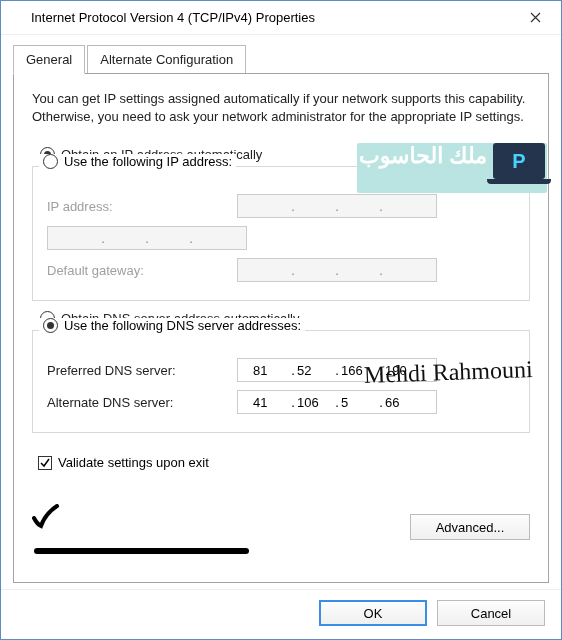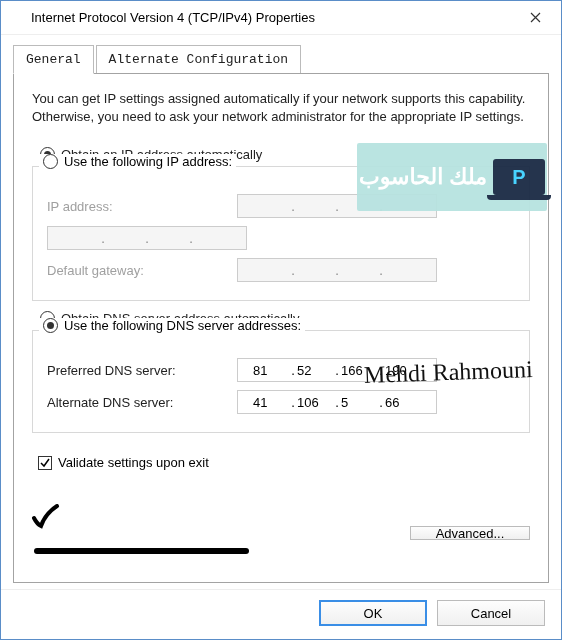--- a/index.html
+++ b/index.html
@@ -3,21 +3,21 @@
 <meta charset="utf-8">
 <style>
   * { box-sizing: border-box; font-family: "Segoe UI", Tahoma, sans-serif; font-size: 13px; }
   body { margin: 0; background: #fff; }
   .window { width: 562px; height: 640px; border: 1px solid #5a8dc8; background: #fff; display: flex; flex-direction: column; position: relative; }
   .titlebar { height: 34px; background: #fff; display: flex; align-items: center; padding: 0 4px 0 10px; border-bottom: 1px solid #eee; }
   .titlebar-title { flex: 1; color: #000; margin-left: 20px; }
   .titlebar-btn { width: 44px; height: 30px; display: flex; align-items: center; justify-content: center; color: #555; }
   .content { flex: 1; padding: 10px 12px 6px 12px; display: flex; flex-direction: column; }
   .tabs { display: flex; position: relative; }
-  .tab { padding: 6px 12px 6px 12px; border: 1px solid #bbb; background: #fff; position: relative; margin-right: 2px; color: #222; font-family: Liberation Mono, monospace; }
+  .tab { padding: 6px 12px 6px 12px; border: 1px solid #bbb; background: #fff; position: relative; margin-right: 2px; color: #222; }
   .tab.active { border-bottom: 1px solid #fff; z-index: 2; background: #fff; }
   .tab.inactive { background: #fff; }
   .tabpanel { border: 1px solid #a3a3a3; margin-top: -1px; padding: 16px 18px 14px 18px; flex: 1; position: relative; }
   .desc { color: #222; line-height: 1.35; margin-bottom: 22px; }
   .radio-row { display: flex; align-items: center; margin: 6px 0 4px 8px; color: #222; }
   .radio { width: 15px; height: 15px; border: 1px solid #333; border-radius: 50%; margin-right: 6px; display: inline-flex; align-items: center; justify-content: center; flex-shrink:0;}
   .radio.selected::after { content: ""; width: 7px; height: 7px; background: #333; border-radius: 50%; }
   .fieldset { border: 1px solid #d8d8d8; border-top: none; margin: 0 0 10px 0; padding: 10px 14px 10px 14px; position: relative; }
   .fieldset::before { content: ""; position: absolute; top: 0; left: 0; right: 0; height: 0; border-top: 1px solid #d8d8d8; }
   .fieldset .legend { position: absolute; top: -12px; left: 6px; background: #fff; padding: 0 4px; display:flex; align-items:center; }
@@ -25,25 +25,25 @@
   .form-label { width: 190px; color: #222; }
   .form-label.disabled { color: #a0a0a0; }
   .ip-input { width: 200px; height: 24px; border: 1px solid #ccc; background: #fff; display: flex; align-items: center; justify-content: center; font-family: "Consolas","Courier New",monospace; font-size: 13px; letter-spacing: 0; }
   .ip-input.disabled { background: #f5f5f5; color:#888; }
   .ip-oct { width: 36px; text-align: left; display:inline-block;}
   .ip-dot { display:inline-block; width:8px; text-align:center; }
   .check-row { display: flex; align-items: center; margin: 22px 0 2px 6px; }
   .checkbox { width: 14px; height: 14px; border: 1px solid #333; margin-right: 6px; display:inline-flex; align-items:center; justify-content:center; background:#fff;}
   .checkmark { position: absolute; left: 34px; bottom: 66px; pointer-events:none; }
   .underline-mark { position:absolute; left: 34px; bottom: 44px; width: 210px; height: 8px; background:#000; border-radius:3px; pointer-events:none;}
-  .advanced-btn { position: absolute; right: 18px; bottom: 42px; width: 120px; height: 14px; border: 1px solid #bbb; background: linear-gradient(#fdfdfd,#f0f0f0); display:flex; align-items:center; justify-content:center; }
+  .advanced-btn { position: absolute; right: 18px; bottom: 42px; width: 120px; height: 26px; border: 1px solid #bbb; background: linear-gradient(#fdfdfd,#f0f0f0); display:flex; align-items:center; justify-content:center; }
   .button-row { height: 50px; padding: 10px 16px 0 0; display: flex; justify-content: flex-end; gap: 10px; border-top: 1px solid #eee; }
   .btn { width: 108px; height: 26px; border: 1px solid #bbb; background: linear-gradient(#fdfdfd,#f0f0f0); display:flex; align-items:center; justify-content:center; }
   .btn.primary { border: 2px solid #3a8ee6; }
-  .watermark { position: absolute; top: 142px; right: 14px; width: 190px; height: 68px; background: #b7e3e0; display:flex; align-items:center; justify-content:center; gap:6px; border-radius:2px; pointer-events:none; opacity:0.95;}
+  .watermark { position: absolute; top: 142px; right: 14px; width: 190px; height: 50px; background: #b7e3e0; display:flex; align-items:flex-start; justify-content:center; gap:6px; border-radius:2px; pointer-events:none; opacity:0.95;}
   .watermark .arabic { color:#fff; font-weight:bold; font-size:22px; direction:rtl; }
   .watermark .laptop { width:52px; height:36px; background:#1a2a44; border-radius:3px; display:flex; align-items:center; justify-content:center; color:#3fd1ff; font-weight:bold; font-size:20px; position:relative;}
   .watermark .laptop::after { content:""; position:absolute; bottom:-5px; left:-6px; right:-6px; height:5px; background:#1a2a44; border-radius:0 0 4px 4px;}
   .signature { position:absolute; top: 358px; right: 28px; font-family: "Brush Script MT","Segoe Script",cursive; font-size: 24px; color:#111; pointer-events:none; transform:rotate(-2deg);}
 </style>
 </head>
 <body>
 
 <div class="window">
 

